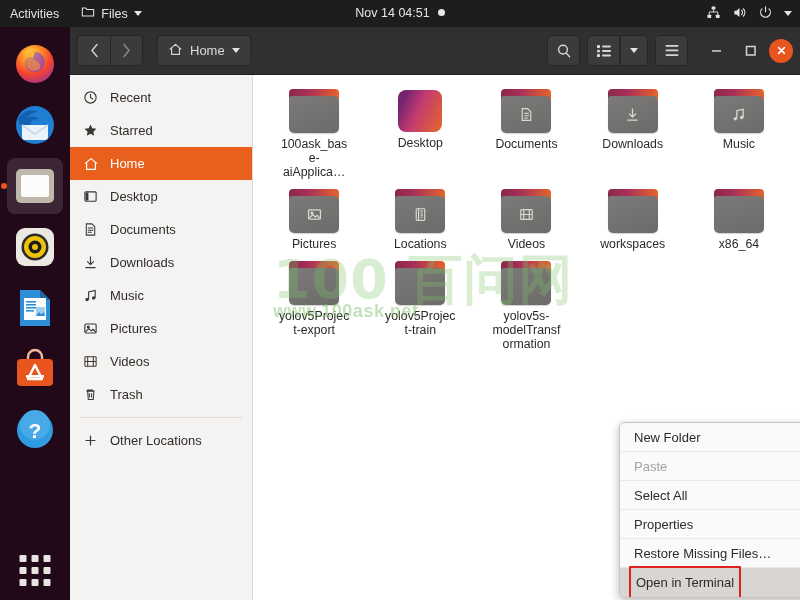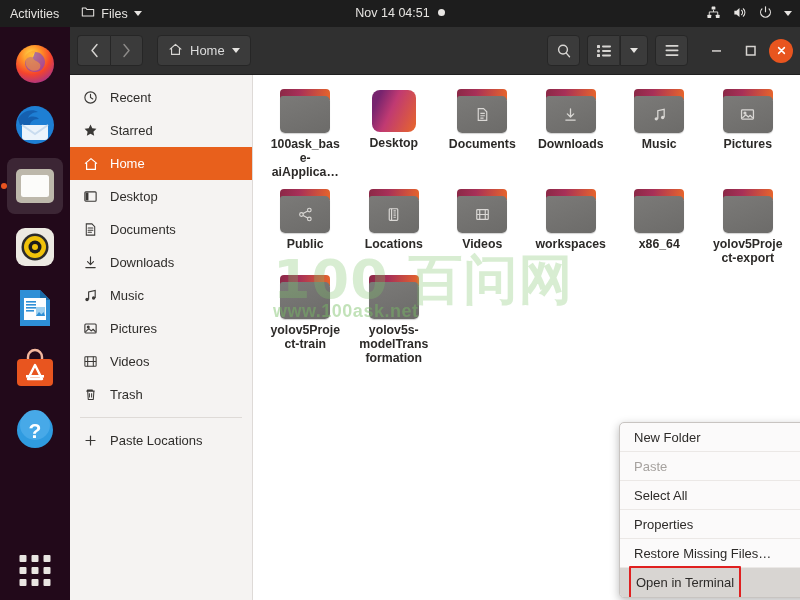--- a/index.html
+++ b/index.html
@@ -96,22 +96,22 @@
     height: 33px; display: flex; align-items: center; gap: 11px;
     padding: 0 12px; color: #2f2d2b;
   }
   .side-item.active { background: #e8601c; color: #ffffff; }
   .side-icon { width: 17px; height: 17px; display: flex; align-items: center; justify-content: center; flex: none; }
   .side-sep { height: 1px; background: #dedad7; margin: 6px 10px; }
 
   
   #content { flex: 1; background: #ffffff; position: relative; padding: 10px 0 0 0; overflow: hidden; }
   #grid {
-    display: grid; grid-template-columns: repeat(6, 1fr);
-    row-gap: 4px; padding: 0 8px; font-weight: bold;
+    display: grid; grid-template-columns: repeat(5, 1fr);
+    row-gap: 4px; padding: 0 8px;
   }
   .file {
     display: flex; flex-direction: column; align-items: center;
     padding: 4px 2px 2px 2px;
   }
   .fname {
     font-size: 12.3px; color: #2c2a28; text-align: center; line-height: 14px;
     width: 72px; word-wrap: break-word; margin-top: 4px;
   }
   .folder { width: 52px; height: 44px; position: relative; }
@@ -493,21 +493,21 @@
         </div>
 
         <div class="side-sep"></div>
 
         <div class="side-item">
           <span class="side-icon">
             <svg width="15" height="15" viewBox="0 0 16 16" stroke="#3a3836" stroke-width="1.3">
                 <path d="M8 3.2v9.6M3.2 8h9.6" stroke-linecap="round"></path>
               </svg>
           </span>
-          <span>Paste Locations</span>
+          <span>Other Locations</span>
         </div>
       </div>
 
       <div id="content">
 
         <div id="grid">
 
           <div class="file">
             <div class="folder">
                 <div class="tab"></div>
@@ -571,35 +571,20 @@
                 <svg width="17" height="17" viewBox="0 0 16 16" fill="none" stroke="#dad8d5" stroke-width="1.2">
                     <rect x="2.4" y="3.6" width="11.2" height="8.8" rx="0.8"></rect>
                     <circle cx="5.6" cy="6.6" r="0.9" fill="#dad8d5"></circle>
                     <path d="M3 11.4l3.4-3.2 2.4 2.2 1.8-1.6 2.4 2.6" stroke-linejoin="round"></path>
                   </svg>
               </div>
             </div>
             <div class="fname">Pictures</div>
           </div>
 
-          <div class="file">
-            <div class="folder">
-                <div class="tab"></div>
-                <div class="bdy"></div>
-              <div class="emb">
-                <svg width="17" height="17" viewBox="0 0 16 16" fill="none" stroke="#dad8d5" stroke-width="1.1">
-                    <circle cx="11.6" cy="3.8" r="1.7"></circle>
-                    <circle cx="11.6" cy="12.2" r="1.7"></circle>
-                    <circle cx="4.2" cy="8" r="1.7"></circle>
-                    <path d="M5.7 7.1l4.4-2.4M5.7 8.9l4.4 2.4"></path>
-                  </svg>
-              </div>
-            </div>
-            <div class="fname">Public</div>
-          </div>
 
           <div class="file">
             <div class="folder">
                 <div class="tab"></div>
                 <div class="bdy"></div>
               <div class="emb">
                 <svg width="17" height="17" viewBox="0 0 16 16" fill="none" stroke="#dad8d5" stroke-width="1.1">
                     <rect x="4" y="2.6" width="8" height="11" rx="0.8"></rect>
                     <path d="M6.2 2.6v11M8 4.6h2.2M8 6.6h2.2M8 8.6h2.2M8 10.6h2.2"></path>
                   </svg>

